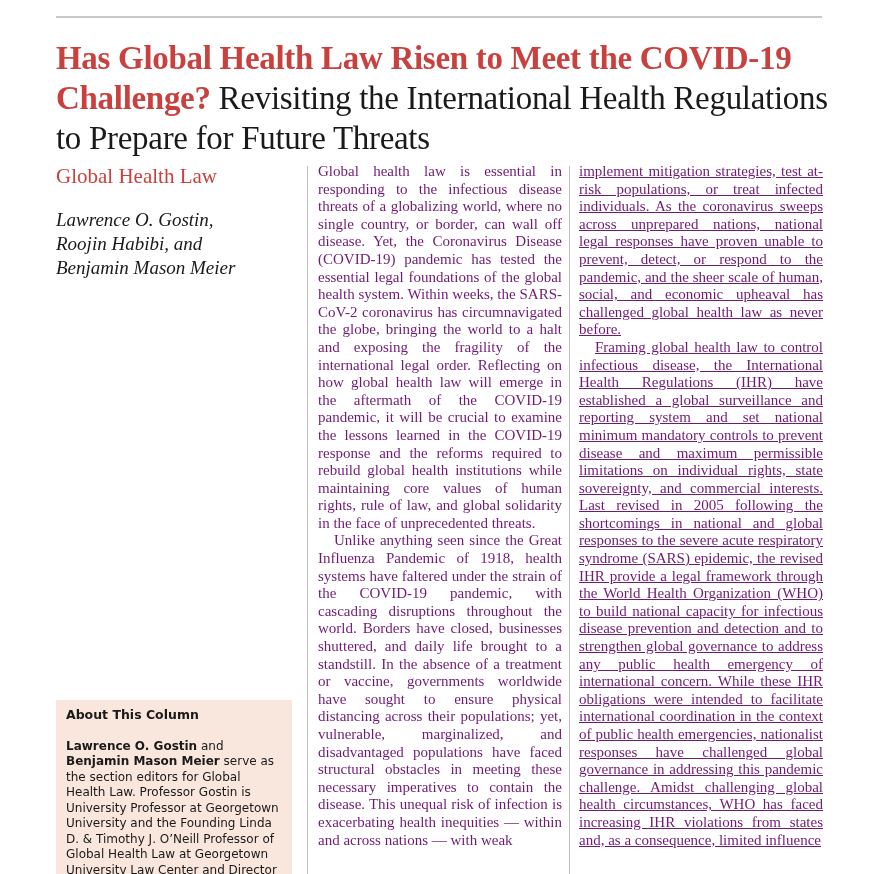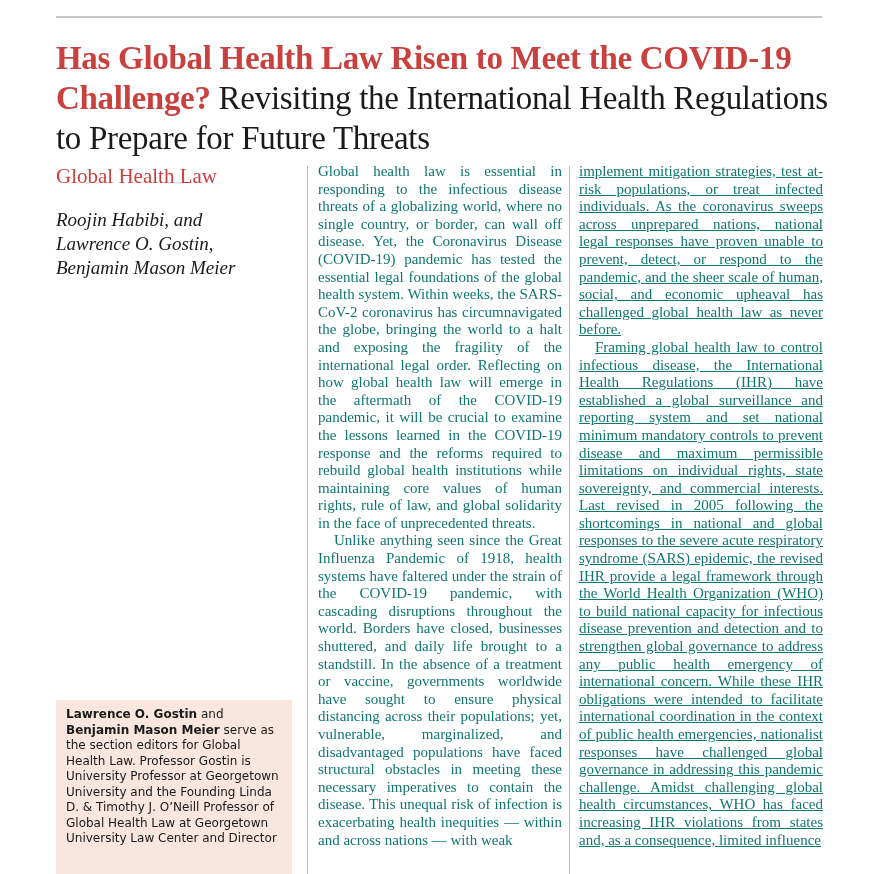--- a/index.html
+++ b/index.html
@@ -88,21 +88,21 @@
       height: 720px;
       border-left: 1.5px solid #bdbdbd;
     }
     .col {
       position: absolute;
       top: 163px;
       width: 244px;
       font-family: "Liberation Serif", "DejaVu Serif", serif;
       font-size: 15px;
       line-height: 17.6px;
-      color: #0f766e;
+      color: #701a75;
       text-align: justify;
       hyphens: manual;
     }
     .col p {
       margin: 0;
     }
     .col p.indent {
       text-indent: 16px;
     }
     .col-1 { left: 318px; }
@@ -113,26 +113,27 @@
 
 <div class="top-rule"></div>
 
 <h1 class="title-block" style="margin:0;font-weight:normal;">
   <span class="title-red">Has Global Health Law Risen to Meet the COVID-19 Challenge?</span><span> Revisiting the International Health Regulations to Prepare for Future Threats</span>
 </h1>
 
 <div class="section-label">Global Health Law</div>
 
 <div class="authors">
+  <div>Lawrence O. Gostin,</div>
   <div>Roojin Habibi, and</div>
-  <div>Lawrence O. Gostin,</div>
   <div>Benjamin Mason Meier</div>
 </div>
 
 <div class="about-box">
+  <span class="about-heading">About This Column</span>
   <div class="about-body"><b>Lawrence O. Gostin</b><span> and </span><br><b>Benjamin Mason Meier</b><span> serve as the section editors for Global Health Law. Professor Gostin is University Professor at Georgetown University and the Founding Linda D. &amp; Timothy J. O’Neill Professor of Global Health Law at Georgetown University Law Center and Director</span></div>
 </div>
 
 <div class="col-divider" style="left:307px;"></div>
 <div class="col-divider" style="left:569px;"></div>
 
 <div class="col col-1">
   <p>Global health law is essential in responding to the infectious disease threats of a globalizing world, where no single country, or border, can wall off disease. Yet, the Coronavirus Dis­ease (COVID-19) pandemic has tested the essential legal foundations of the global health system. Within weeks, the SARS-CoV-2 coronavirus has cir­cumnavigated the globe, bringing the world to a halt and exposing the fra­gility of the international legal order. Reflecting on how global health law will emerge in the aftermath of the COVID-19 pandemic, it will be cru­cial to examine the lessons learned in the COVID-19 response and the reforms required to rebuild global health institutions while maintaining core values of human rights, rule of law, and global solidarity in the face of unprecedented threats.</p>
   <p class="indent">Unlike anything seen since the Great Influenza Pandemic of 1918, health systems have faltered under the strain of the COVID-19 pan­demic, with cascading disruptions throughout the world. Borders have closed, businesses shuttered, and daily life brought to a standstill. In the absence of a treatment or vaccine, governments worldwide have sought to ensure physical distancing across their populations; yet, vulnerable, marginalized, and disadvantaged populations have faced structural obstacles in meeting these necessary imperatives to contain the disease. This unequal risk of infection is exac­erbating health inequities — within and across nations — with weak</p>
 </div>

